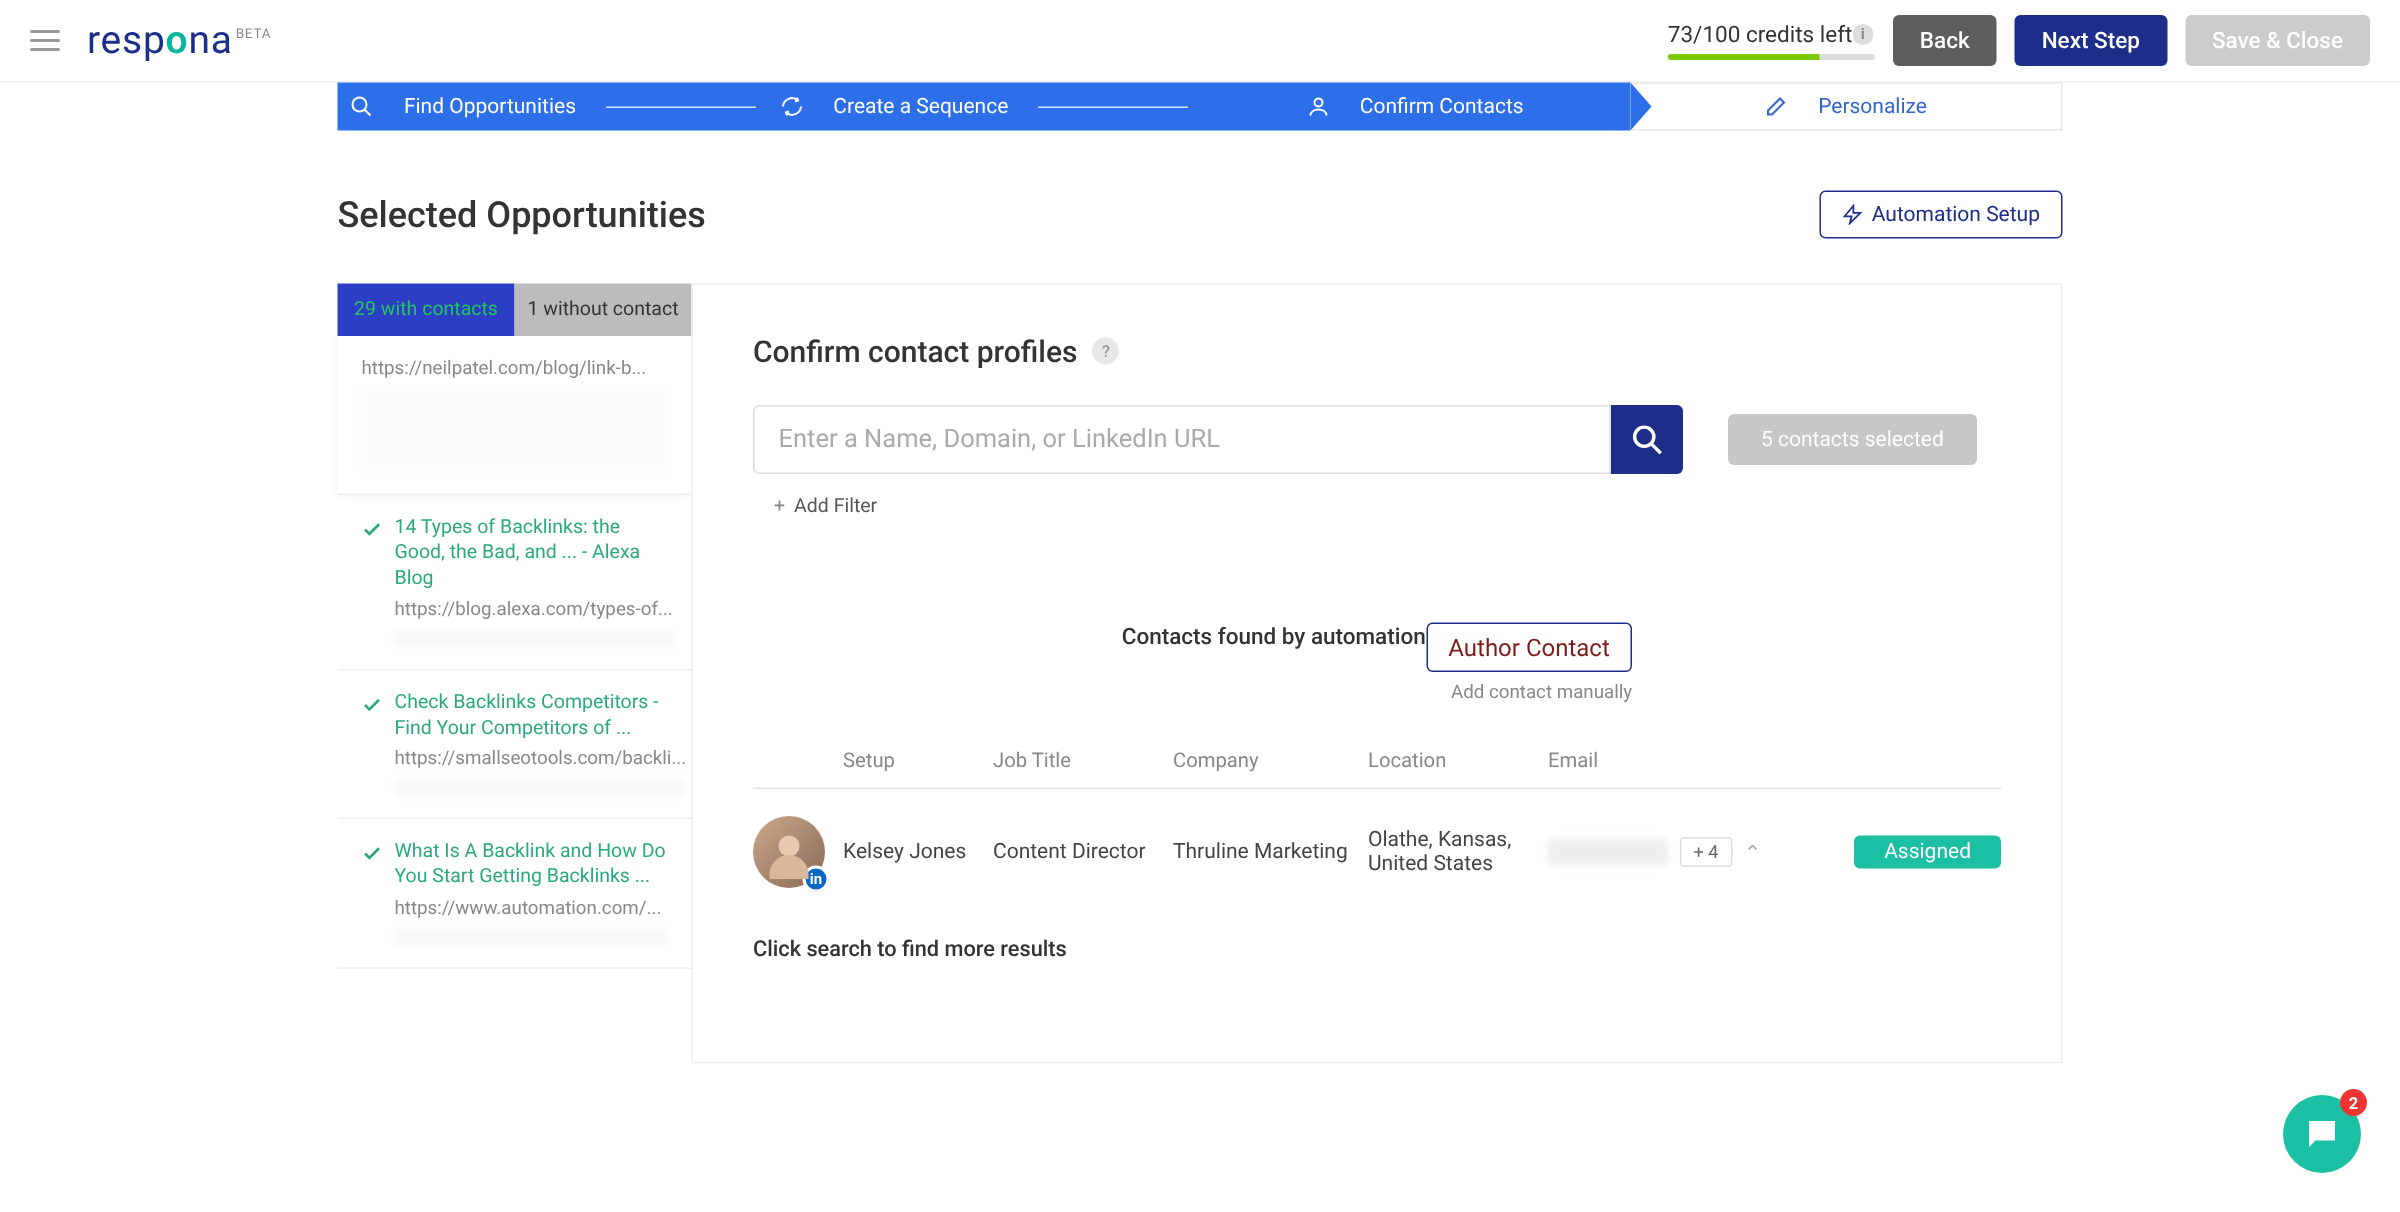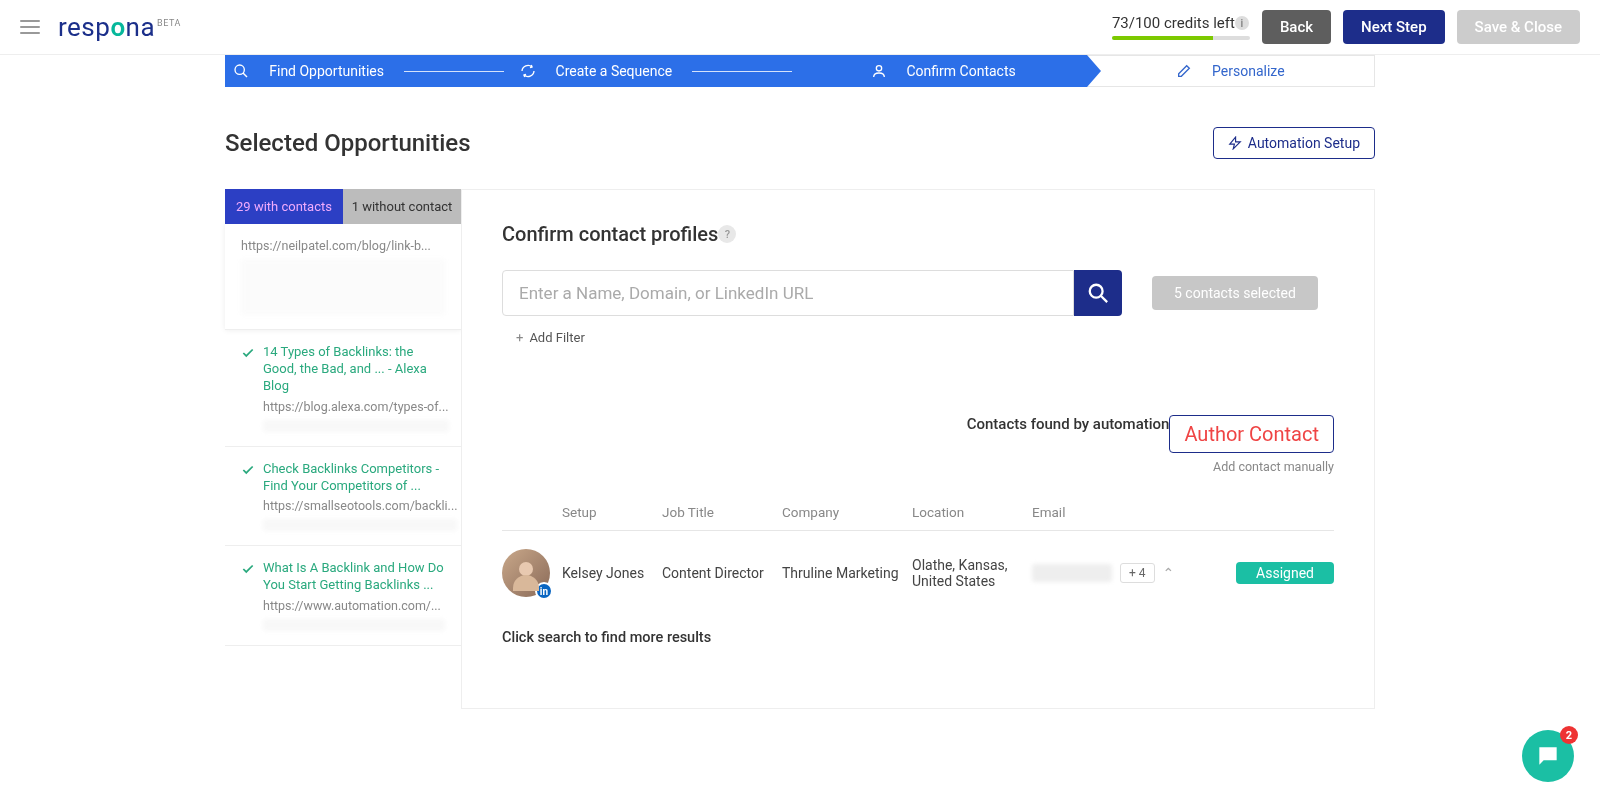--- a/index.html
+++ b/index.html
@@ -28,47 +28,47 @@
 .wiz-step.inactive .wiz-icon{stroke:#3366cc}
 .page{width:1150px;margin:0 auto;padding-top:40px}
 .page-head{display:flex;align-items:center;justify-content:space-between;margin-bottom:30px}
 .page-title{font-size:24px;color:#333;font-weight:500}
 .btn-outline{background:#fff;border:1px solid #1d2d8a;color:#1d2d8a;border-radius:4px;padding:7px 14px;font-size:14px;cursor:pointer;display:flex;align-items:center;gap:6px}
 .bolt{width:14px;height:14px;stroke:#1d2d8a;fill:none;stroke-width:2}
 .split{display:flex}
 .sidebar{width:236px;background:#fff}
 .tabs{display:flex}
 .tab{flex:1;padding:10px 8px;text-align:center;font-size:13px;cursor:pointer}
-.tab.active{background:#2c3fc4;color:#f0abfc}
+.tab.active{background:#2c3fc4;color:#22c55e}
 .tab.inactive{background:#bcbcbc;color:#333}
 .opp-list{}
 .opp-item{padding:14px 16px;border-bottom:1px solid #eee;font-size:13px}
 .opp-item.sel{background:#fff;box-shadow:0 0 6px rgba(0,0,0,.08)}
 .opp-title{color:#2aa97e;margin-bottom:4px;line-height:1.3}
 .opp-url{color:#888;font-size:12.5px;white-space:nowrap;overflow:hidden;text-overflow:ellipsis}
 .opp-row{display:flex;align-items:flex-start;gap:8px}
 .chk{width:14px;height:14px;stroke:#2aa97e;fill:none;stroke-width:3;flex-shrink:0;margin-top:2px}
 .blur-block{height:56px;background:#f6f6f6;filter:blur(2px);margin-top:6px;opacity:.4}
 .blur-sm{height:12px;background:#eee;filter:blur(2px);margin-top:6px;border-radius:2px;opacity:.4}
 .main{flex:1;background:#fff;padding:32px 40px;border:1px solid #eee;min-height:520px;position:relative}
-.sec-title{font-size:20px;color:#333;font-weight:500;display:flex;align-items:center;}
+.sec-title{font-size:20px;color:#333;font-weight:500;display:flex;align-items:center;gap:10px}
 .help-dot{width:18px;height:18px;border-radius:50%;background:#e8e8e8;color:#999;font-size:11px;display:flex;align-items:center;justify-content:center}
 .searchbar{display:flex;margin-top:24px;align-items:center;gap:30px}
 .search-wrap{display:flex;flex:1;max-width:620px}
 .search-input{flex:1;border:1px solid #ddd;border-radius:4px 0 0 4px;padding:12px 16px;font-size:17px;outline:none}
 .search-input::placeholder{color:#aaa}
 .search-btn{width:48px;background:#1d2d8a;border:none;border-radius:0 4px 4px 0;display:flex;align-items:center;justify-content:center;cursor:pointer}
 .search-btn svg{width:22px;height:22px;stroke:#fff;fill:none;stroke-width:2.5}
 .pill-grey{background:#c7c7c7;color:#fff;padding:9px 22px;border-radius:4px;font-size:14px}
 .addfilter{margin-top:14px;margin-left:14px;color:#555;font-size:13px;cursor:pointer}
 .addfilter::before{content:'+';margin-right:6px;color:#888}
-.found-row{display:flex;justify-content:flex-end;align-items:flex-start;margin-top:70px}
+.found-row{display:flex;justify-content:center;align-items:flex-start;margin-top:70px}
 .found-title{font-size:15px;color:#333;font-weight:500}
 .found-right{display:flex;flex-direction:column;align-items:flex-end;gap:6px}
-.btn-outline-sm{background:#fff;border:1px solid #1d2d8a;color:#ef4444;border-radius:4px;padding:6px 14px;font-size:20px;cursor:pointer}
+.btn-outline-sm{background:#fff;border:1px solid #1d2d8a;color:#7f1d1d;border-radius:4px;padding:6px 14px;font-size:16px;cursor:pointer}
 .link-sm{color:#888;font-size:12.5px;cursor:pointer}
 .contacts-table{margin-top:20px}
 .tbl-head{display:flex;padding:10px 0;border-bottom:1px solid #e6e6e6;color:#888;font-size:13.5px}
 .col-avatar{width:60px}
 .col-name{width:100px}
 .col-job{width:120px}
 .col-company{width:130px}
 .col-loc{width:120px}
 .col-email{width:150px}
 .col-action{flex:1;text-align:right}

